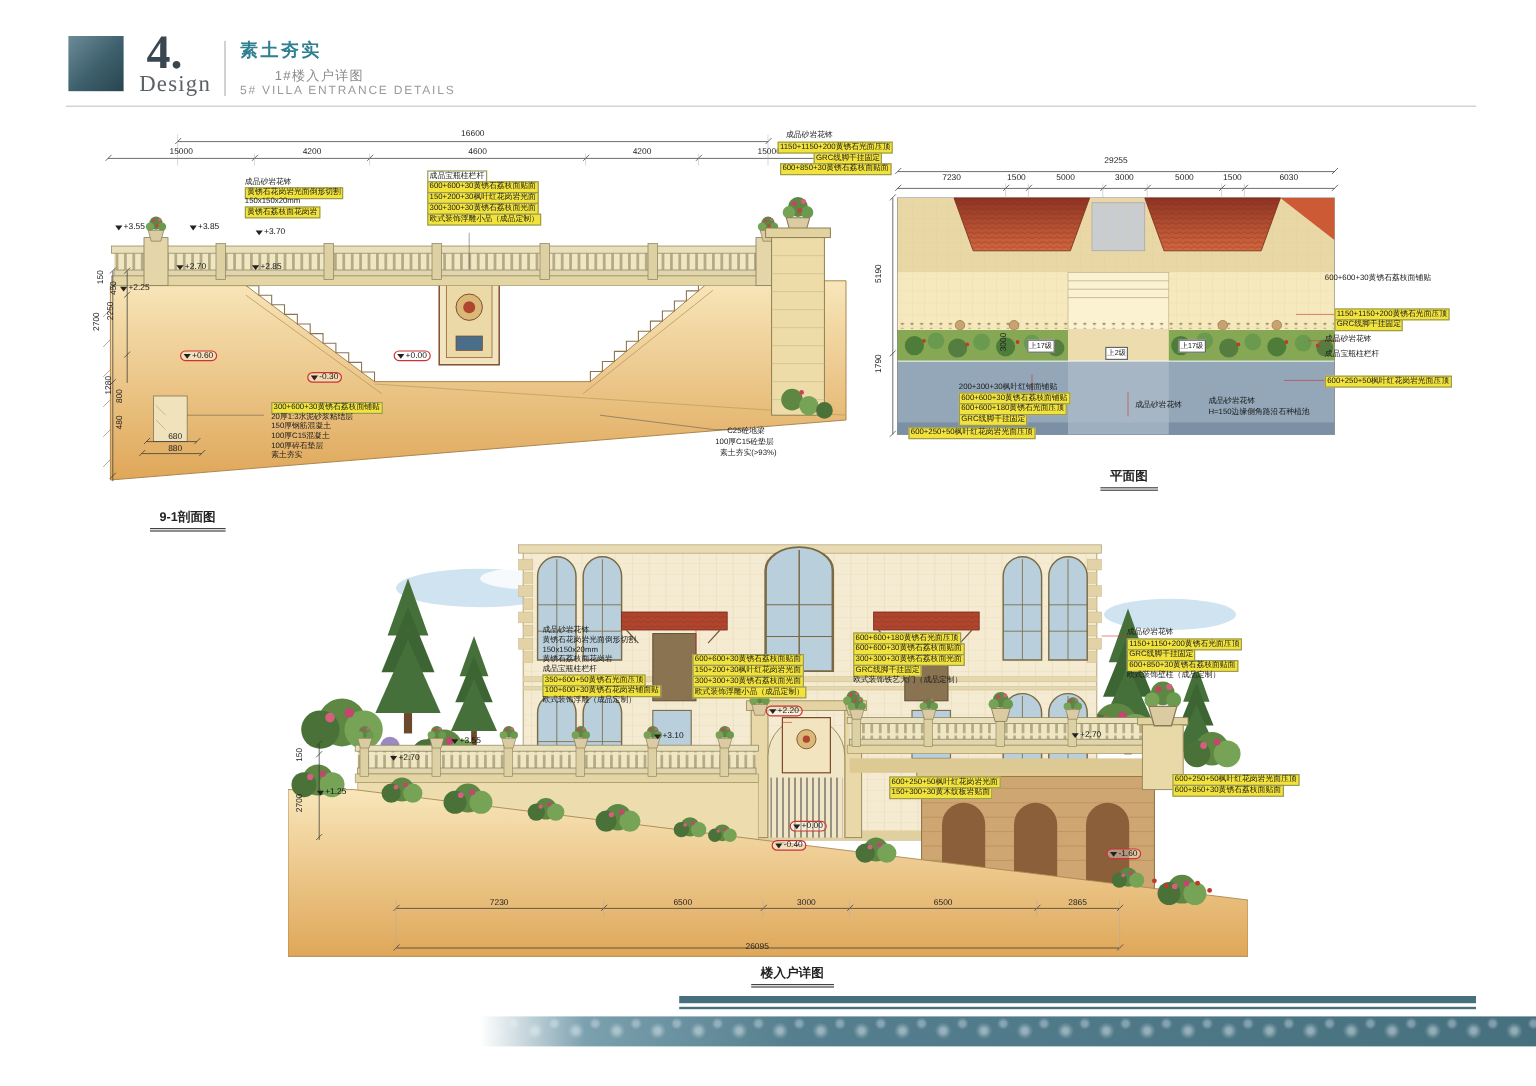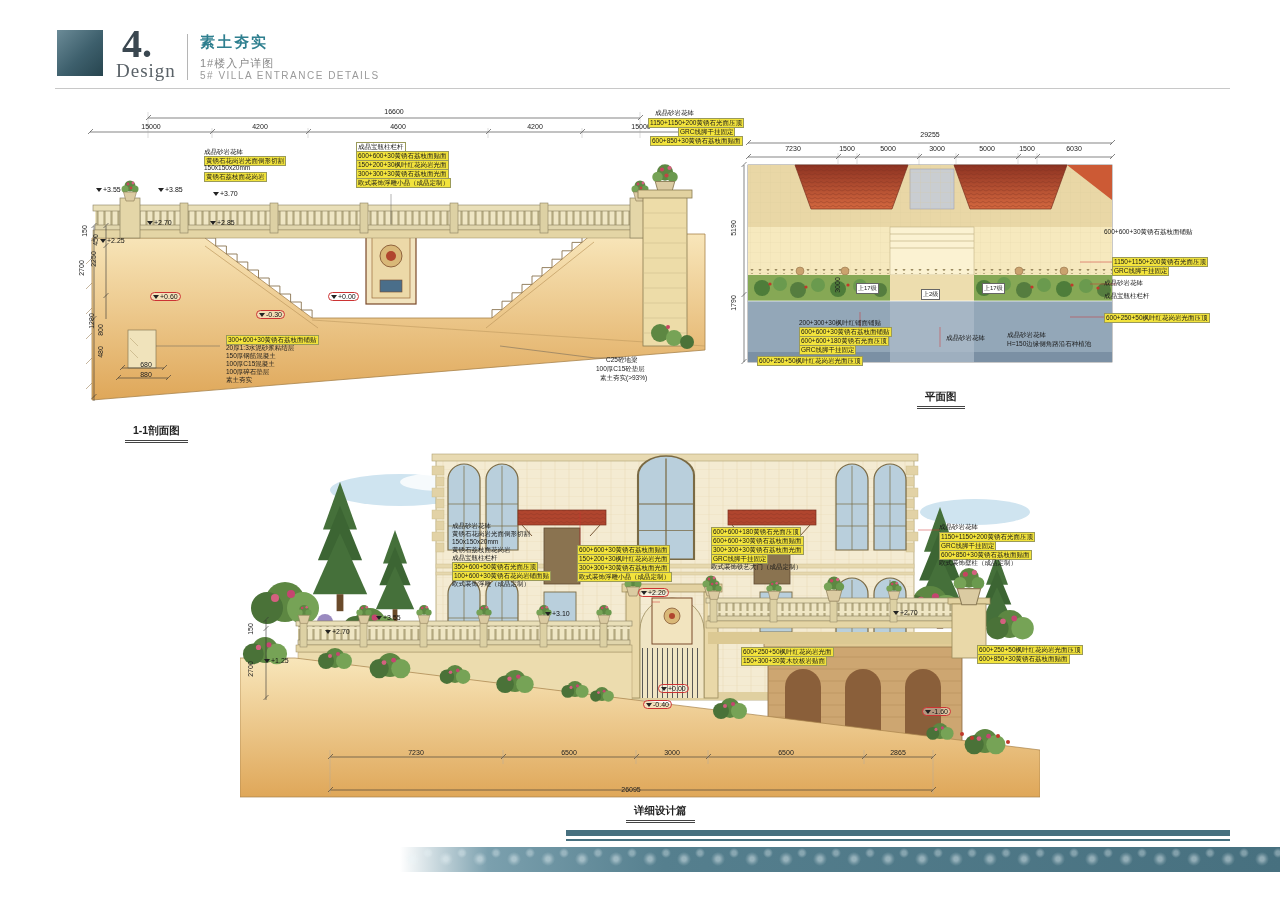--- a/index.html
+++ b/index.html
@@ -5,21 +5,21 @@
   html,body{margin:0;padding:0;background:#e8e8e8;}
   .page{position:relative;width:1280px;height:905px;background:#ffffff;overflow:hidden;
         font-family:"Liberation Sans","DejaVu Sans",sans-serif;color:#222;}
   .abs{position:absolute;}
   
   .logo-mark{width:46px;height:46px;background:linear-gradient(135deg,#6b8b97 0%,#3d5f6c 55%,#27454f 100%);}
   .logo-num{font-family:"Liberation Serif","DejaVu Serif",serif;font-size:40px;font-weight:bold;color:#3a4750;line-height:1;}
   .logo-word{font-family:"Liberation Serif","DejaVu Serif",serif;font-size:19px;color:#5a6268;letter-spacing:1px;line-height:1;}
   .vline{width:1px;background:#b5b5b5;}
   .title-cn{font-size:15px;font-weight:bold;color:#2e7f8f;letter-spacing:2px;}
-  .sub-cn{font-size:11px;color:#8a8a8a;letter-spacing:1px;}
+  .sub-cn{font-size:11px;color:#8a8a8a;letter-spacing:1px;margin-left:29px;}
   .sub-en{font-size:10px;color:#9a9a9a;letter-spacing:1.5px;}
   .hrule{height:1px;background:#c8c8c8;}
   
   .dim{position:absolute;font-size:7px;color:#222;transform:translateX(-50%);white-space:nowrap;}
   .vdim{position:absolute;font-size:7px;color:#222;transform:translate(-50%,-50%) rotate(-90deg);white-space:nowrap;}
   .note{position:absolute;font-size:6.5px;line-height:8px;color:#1a1a1a;white-space:nowrap;}
   .note.hl{background:#f2e33c;border:0.5px solid #9a9a5a;padding:0 1px;}
   .note.box{background:#ffffff;border:0.5px solid #9a9a5a;padding:0 1px;}
   .lvl{position:absolute;font-size:7px;color:#111;display:flex;align-items:center;gap:1px;white-space:nowrap;}
   .lvl .tri{width:0;height:0;border-left:3px solid transparent;border-right:3px solid transparent;border-top:4px solid #222;}
@@ -224,21 +224,21 @@
   <div class="note" style="left:226px;top:344px">20厚1:3水泥砂浆粘结层</div>
   <div class="note" style="left:226px;top:352px">150厚钢筋混凝土</div>
   <div class="note" style="left:226px;top:360px">100厚C15混凝土</div>
   <div class="note" style="left:226px;top:368px">100厚碎石垫层</div>
   <div class="note" style="left:226px;top:376px">素土夯实</div>
 
   <div class="note" style="left:606px;top:356px">C25砼地梁</div>
   <div class="note" style="left:596px;top:365px">100厚C15砼垫层</div>
   <div class="note" style="left:600px;top:374px">素土夯实(&gt;93%)</div>
 
-  <div class="dwg-label" style="left:125px;top:424px">1-1剖面图</div>
+  <div class="dwg-label" style="left:125px;top:424px">9-1剖面图</div>
 
   <svg class="abs" style="left:740px;top:112px" width="380" height="290" viewBox="0 0 380 290">
     <defs>
       <linearGradient id="pRoof" x1="0" y1="0" x2="0" y2="1">
         <stop offset="0" stop-color="#8e3322"></stop>
           <stop offset="1" stop-color="#d4683f"></stop>
       </linearGradient>
       <pattern id="pTile" width="6" height="4" patternUnits="userSpaceOnUse">
         <path d="M0,3 Q3,0 6,3" fill="none" stroke="#7a2e1e" stroke-width="0.5"></path>
       </pattern>
@@ -666,19 +666,19 @@
   <div class="note hl" style="left:939px;top:532px">1150+1150+200黄锈石光面压顶</div>
   <div class="note hl" style="left:939px;top:541px">GRC线脚干挂固定</div>
   <div class="note hl" style="left:939px;top:550px">600+850+30黄锈石荔枝面贴面</div>
   <div class="note" style="left:939px;top:559px">欧式装饰壁柱（成品定制）</div>
 
   <div class="note hl" style="left:741px;top:647px">600+250+50枫叶红花岗岩光面</div>
   <div class="note hl" style="left:741px;top:656px">150+300+30黄木纹板岩贴面</div>
   <div class="note hl" style="left:977px;top:645px">600+250+50枫叶红花岗岩光面压顶</div>
   <div class="note hl" style="left:977px;top:654px">600+850+30黄锈石荔枝面贴面</div>
 
-  <div class="dwg-label" style="left:626px;top:804px">详细设计篇</div>
+  <div class="dwg-label" style="left:626px;top:804px">楼入户详图</div>
 
   <div class="abs" style="left:566px;top:830px;width:664px;height:6px;background:#47707f;"></div>
   <div class="abs" style="left:566px;top:839px;width:664px;height:2px;background:#47707f;"></div>
   <div class="abs footer-band" style="left:400px;top:847px;width:880px;height:25px;"></div>
 
 </div>
 
 </body></html>

